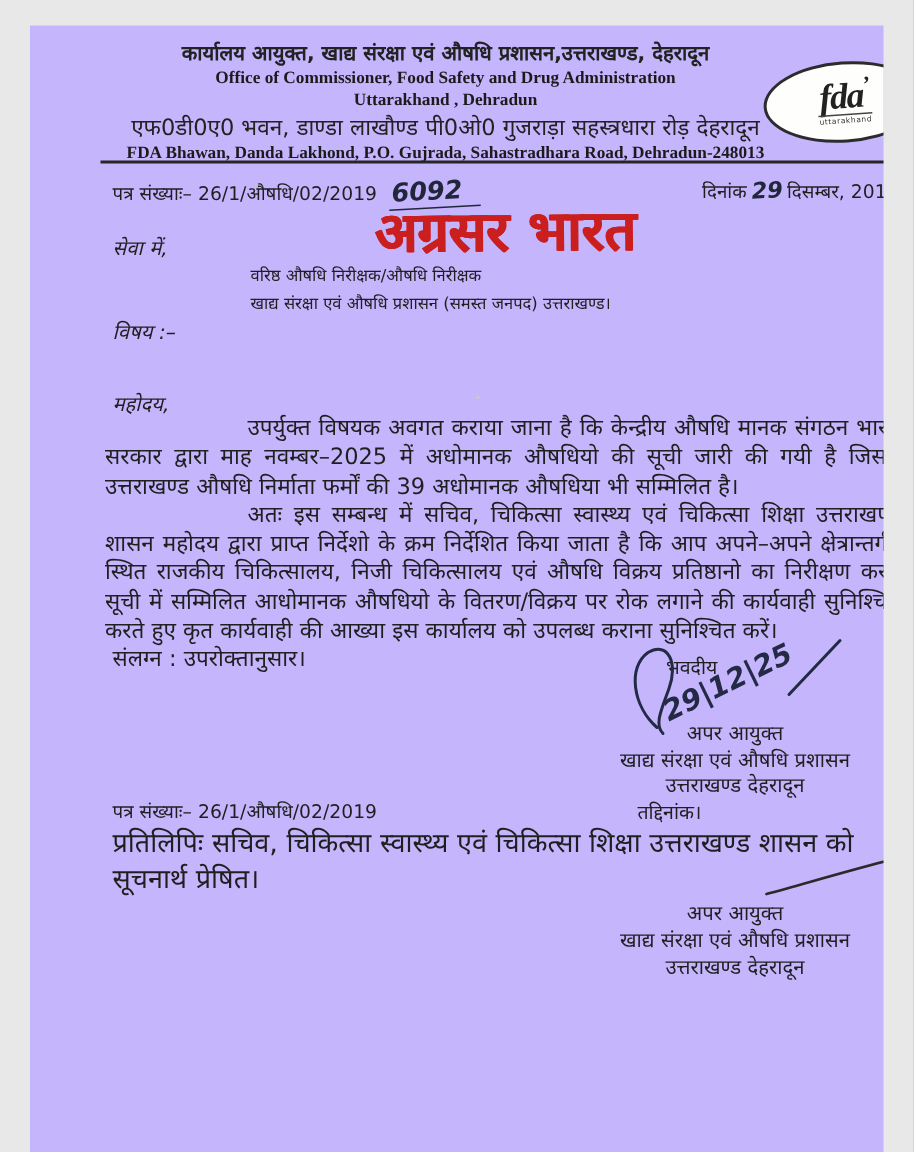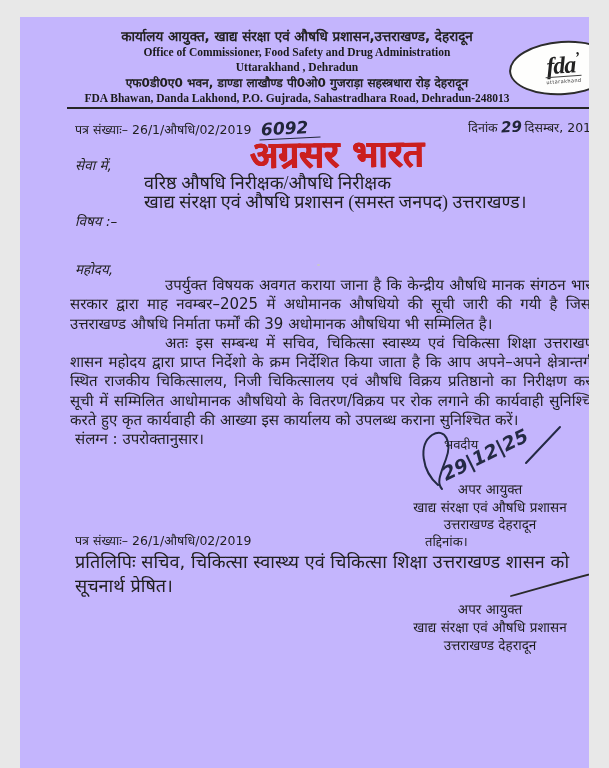--- a/index.html
+++ b/index.html
@@ -15,21 +15,21 @@
     color:#1f1f1f;
     overflow:hidden;
   }
   
   .letterhead{
     position:absolute;top:12px;left:0;width:554px;
     text-align:center;line-height:1.12;
   }
   .lh-hi1{font-size:13.5px;font-weight:700;color:#222;}
   .lh-en{font-family:"Liberation Serif", serif;font-size:11.5px;font-weight:700;color:#1b1b1b;margin-top:2px;}
-  .lh-hi2{font-size:12px;font-weight:700;color:#222;margin-top:3px;}
+  .lh-hi2{font-size:15px;font-weight:400;color:#222;margin-top:3px;}
   .logo{
     position:absolute;top:24px;left:489px;width:104px;height:50px;
     border:2px solid #2c2c2c;border-radius:50%;
     transform:rotate(-4deg);
     display:flex;flex-direction:column;align-items:center;justify-content:center;
     background:#fefefd;
   }
   .logo-text{
     font-family:"Liberation Serif", serif;
     font-style:italic;font-weight:700;font-size:24px;color:#222;
@@ -59,21 +59,21 @@
     position:absolute;top:110px;left:183px;width:268px;
     font-size:37px;font-weight:800;letter-spacing:0px;
     color:#cb1f1f;text-align:center;white-space:nowrap;
     text-shadow:0.6px 0 #cb1f1f, -0.4px 0 #cb1f1f;
     transform:rotate(-0.5deg);
   }
   
   .addr-label{position:absolute;left:55px;font-size:13.5px;font-style:italic;}
   .seva{top:139px;}
   .recipient{
-    position:absolute;top:157px;left:124px;font-size:18px;line-height:19px;font-family:Liberation Serif, serif;
+    position:absolute;top:157px;left:147px;font-size:11px;line-height:19px;
   }
   .subject-label{top:195px;}
   .subject-text{
     position:absolute;top:195px;left:130px;width:452px;
     font-size:13.5px;line-height:19px;text-align:justify;
   }
   .mahoday{top:243px;}
   
   .body-text{
     position:absolute;top:259px;left:50px;width:530px;

